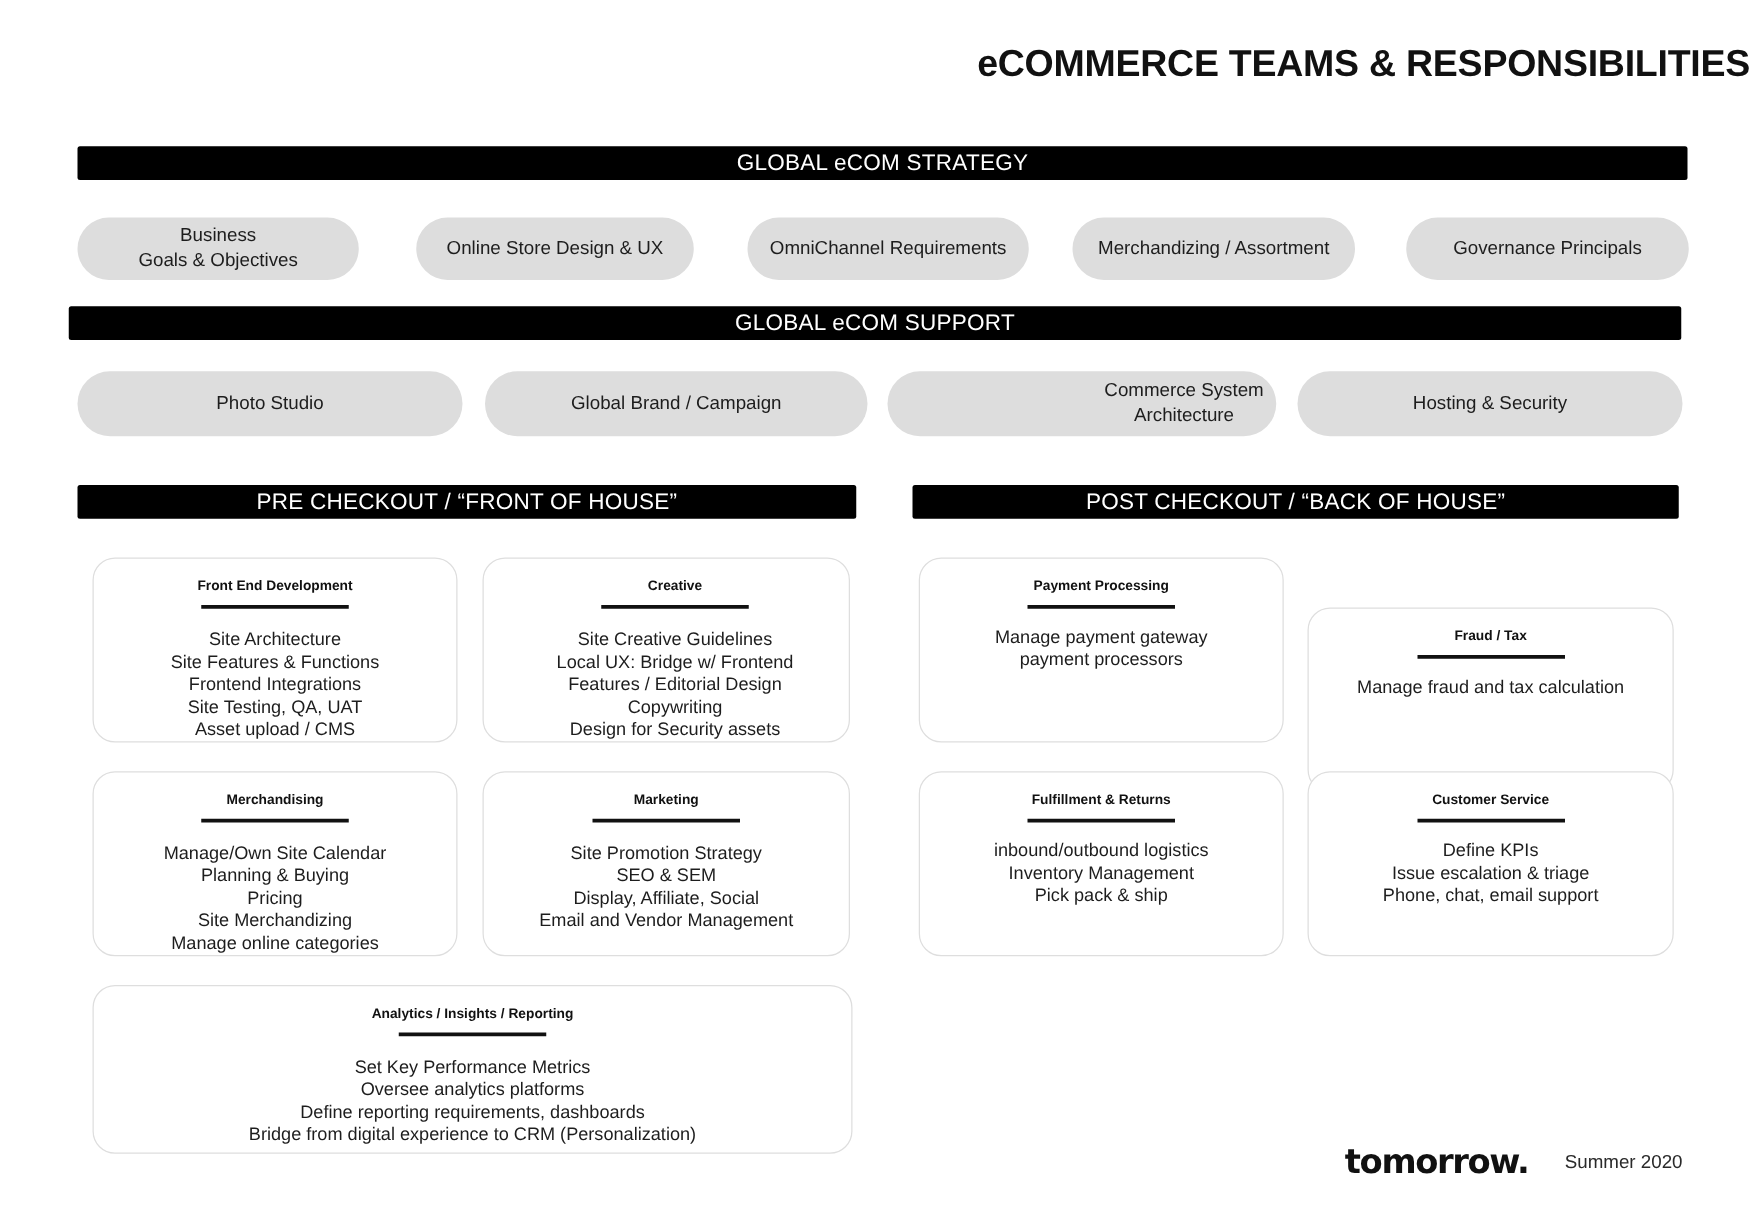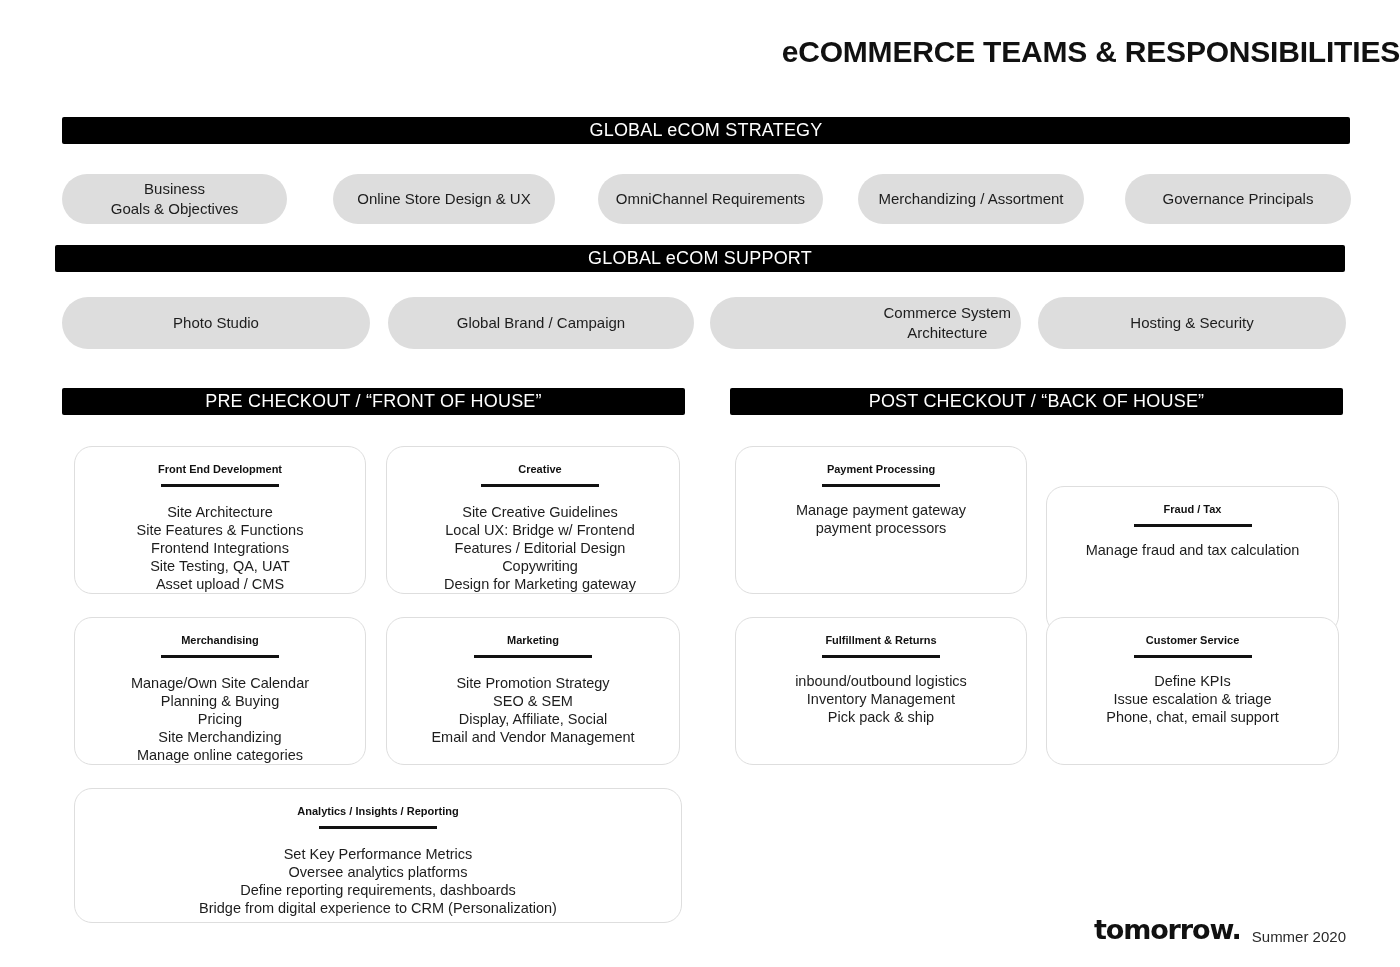--- a/index.html
+++ b/index.html
@@ -144,22 +144,22 @@
   .c-cus .card-rule { margin-bottom: 14px; }
 
   .c-ana .card-rule { width: 118px; }
 
   
   .footer {
     position: absolute;
     right: 54px;
     bottom: 22px;
     display: flex;
-    align-items: flex-end;
-    gap: 11px;
+    align-items: center;
+    gap: 29px;
     margin-top: 36px;
   }
   .brand {
     font-size: 27px;
     font-weight: bold;
     letter-spacing: -1.1px;
     color: #111111;
     font-family: "DejaVu Sans", sans-serif;
   }
   .brand-date {
@@ -228,21 +228,21 @@
 </div>
 
 <div class="card c-cre">
   <div class="card-title">Creative</div>
   <div class="card-rule"></div>
   <div class="card-lines">
     <div>Site Creative Guidelines</div>
     <div>Local UX: Bridge w/ Frontend</div>
     <div>Features / Editorial Design</div>
     <div>Copywriting</div>
-    <div>Design for Marketing gateway</div>
+    <div>Design for Security assets</div>
   </div>
 </div>
 
 <div class="card c-mer">
   <div class="card-title">Merchandising</div>
   <div class="card-rule"></div>
   <div class="card-lines">
     <div>Manage/Own Site Calendar</div>
     <div>Planning &amp; Buying</div>
     <div>Pricing</div>

